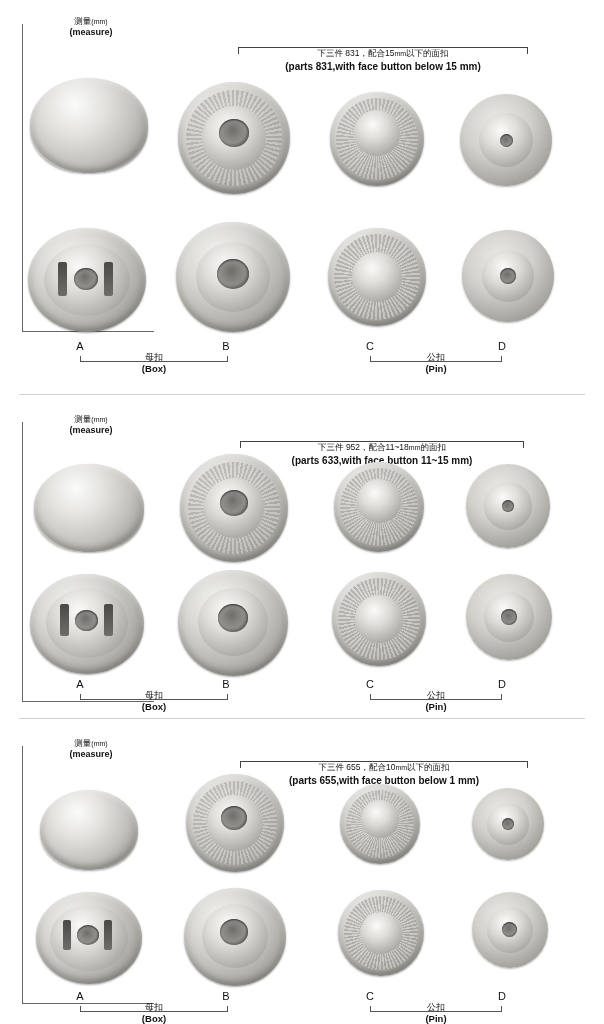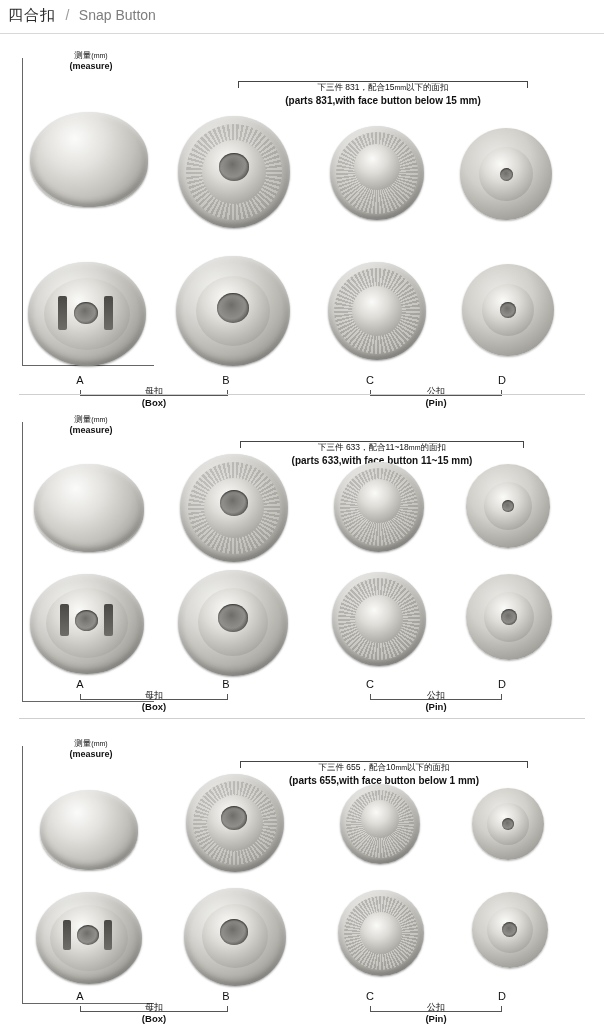--- a/index.html
+++ b/index.html
@@ -180,25 +180,20 @@
     position: absolute;
     border-radius: 2px;
     background: linear-gradient(#4a4945, #6e6d68);
   }
 </style>
 </head>
 <body>
 
 <div class="page">
 
-  <div class="header">
-    <span class="cn">四合扣</span>
-    <span class="sep">/</span>
-    <span class="en">Snap Button</span>
-  </div>
 
 
   <div class="section sec-1">
 
     <div class="measure-box" style="left:22px; top:24px; width:132px; height:308px;"></div>
     <div class="measure-label" style="left:36px; top:16px; width:110px;">
       <span>测量</span><span class="mm">(mm)</span><br>
       <b>(measure)</b>
     </div>
 
@@ -268,21 +263,21 @@
     <div class="measure-box" style="left:22px; top:16px; width:132px; height:280px;"></div>
     <div class="measure-label" style="left:36px; top:8px; width:110px;">
       <span>测量</span><span class="mm">(mm)</span><br>
       <b>(measure)</b>
     </div>
 
     <div class="parts-bracket" style="left:240px; top:35px; width:284px;"></div>
     <div class="parts-text" style="left:240px; top:35px; width:284px;">
       <span class="line1">
         <span>下三件</span>
-        <span>633</span><span>，配合11~18</span><span class="sm">mm</span><span>的面扣</span>
+        <span>952</span><span>，配合11~18</span><span class="sm">mm</span><span>的面扣</span>
       </span><br>
       <span class="line2">(parts 633,with face button  11~15 mm)</span>
     </div>
 
     <div class="disc cap-a" style="left:34px; top:58px; width:110px; height:88px; border-radius:50% 50% 46% 46%;"></div>
 
     <div class="disc" style="left:180px; top:48px; width:108px; height:108px;"></div>
     <div class="knurl" style="left:188px; top:56px; width:92px; height:92px; opacity:.55;"></div>
     <div class="dome" style="left:204px; top:72px; width:60px; height:60px;"></div>
     <div class="hole" style="left:220px; top:84px; width:28px; height:26px;"></div>

